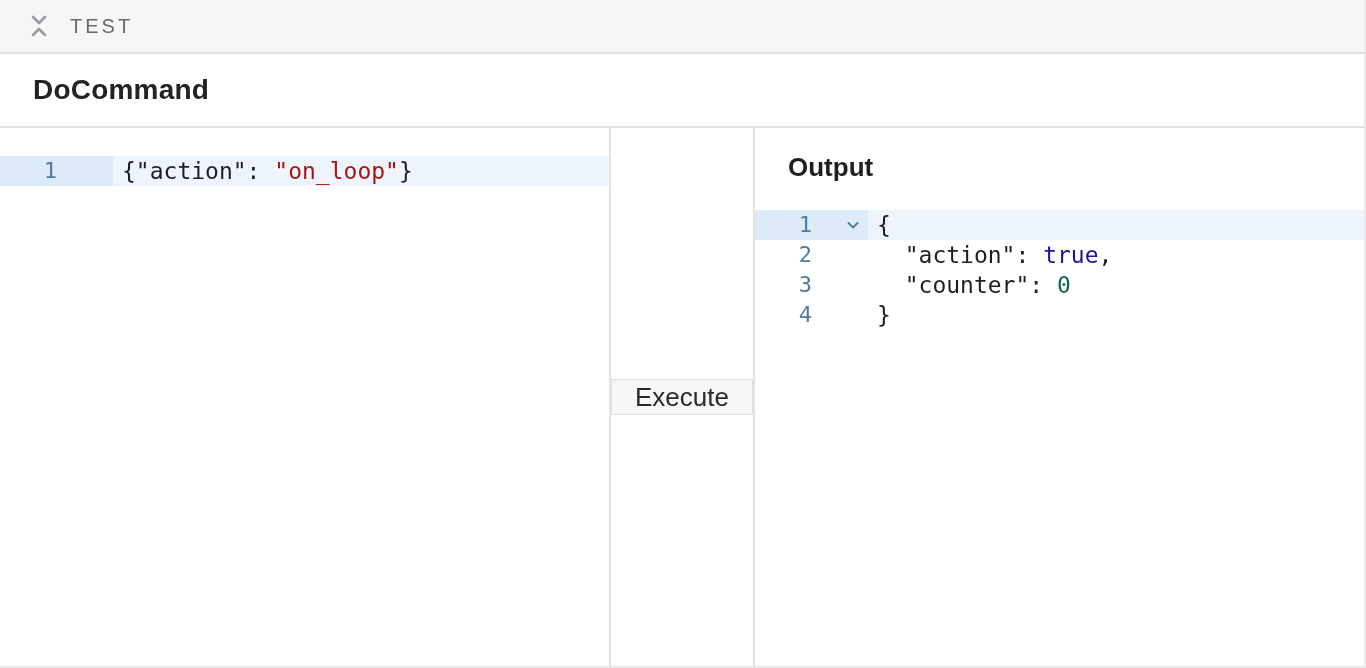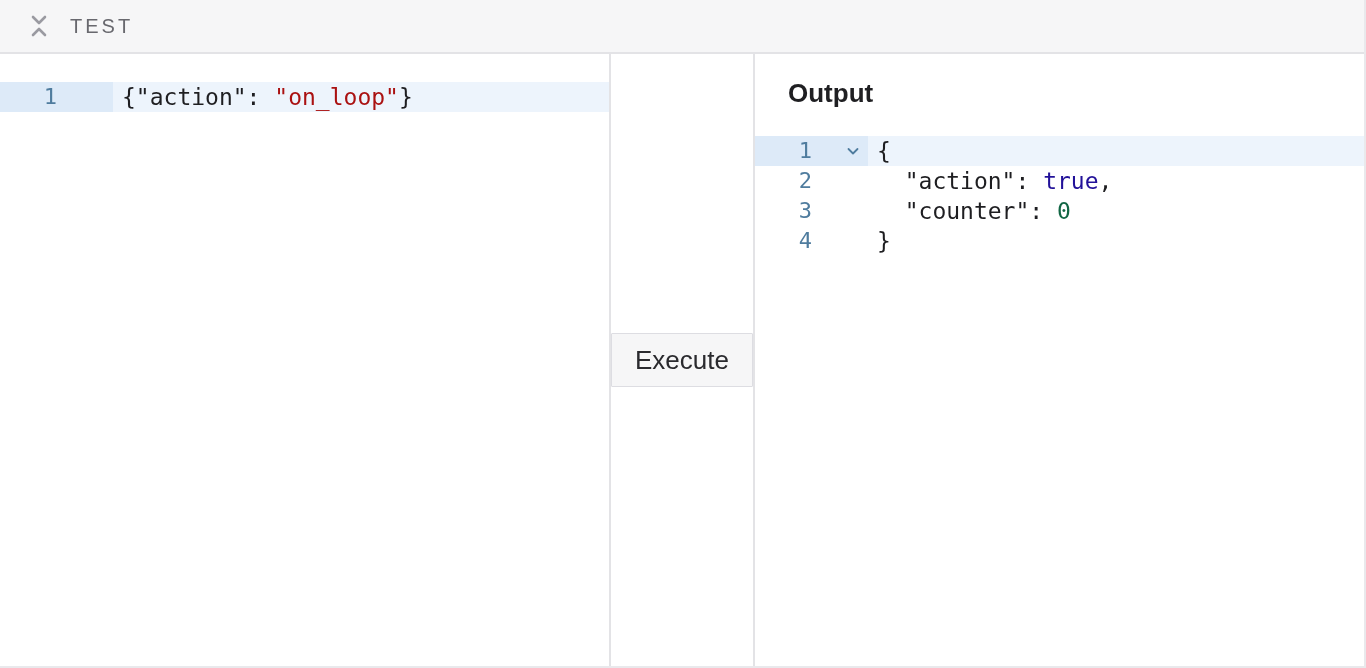--- a/index.html
+++ b/index.html
@@ -60,21 +60,21 @@
   }
 
   .middle {
     width: 146px; flex: 0 0 146px;
     border-left: 2px solid #e3e3e6;
     border-right: 2px solid #e3e3e6;
     display: flex; flex-direction: column;
     align-items: center; justify-content: center;
   }
   .execute-btn {
-    width: 142px; height: 54px;
+    width: 142px; height: 36px;
     background: #f6f6f7;
     border: 1px solid #dddde2;
     border-radius: 1px;
     font-family: "Liberation Sans", sans-serif;
     font-size: 26px; color: #2a2a2e;
     cursor: pointer;
   }
 
   
   .editor {
@@ -112,20 +112,23 @@
   <header class="topbar">
     <button class="collapse-btn">
       <svg width="20" height="24" viewBox="0 0 20 24" fill="none">
         <path d="M4 3 L10 9 L16 3" stroke="#9a9aa1" stroke-width="2.6" stroke-linecap="round" stroke-linejoin="round"></path>
         <path d="M4 21 L10 15 L16 21" stroke="#9a9aa1" stroke-width="2.6" stroke-linecap="round" stroke-linejoin="round"></path>
       </svg>
     </button>
     <span class="topbar-title">TEST</span>
   </header>
 
+  <div class="titlebar">
+    <h1>DoCommand</h1>
+  </div>
 
   <div class="main">
 
     <section class="panel panel-input">
       <div class="editor" id="input-editor"><div class="line active"><div class="gutter"><span class="num" style="color: rgb(79, 124, 158);">1</span><span class="fold"></span></div><div class="code"><span style="color: rgb(30, 30, 33);">{"action": </span><span style="color: rgb(170, 17, 17);">"on_loop"</span><span style="color: rgb(30, 30, 33);">}</span></div></div></div>
     </section>
 
     <div class="middle">
       <button class="execute-btn">Execute</button>
     </div>

